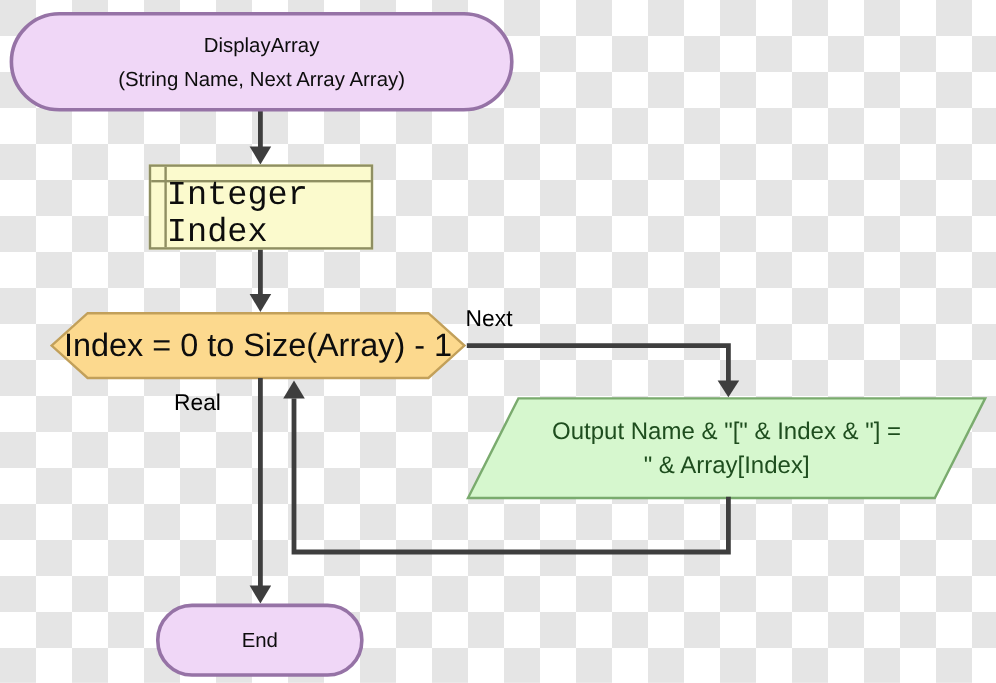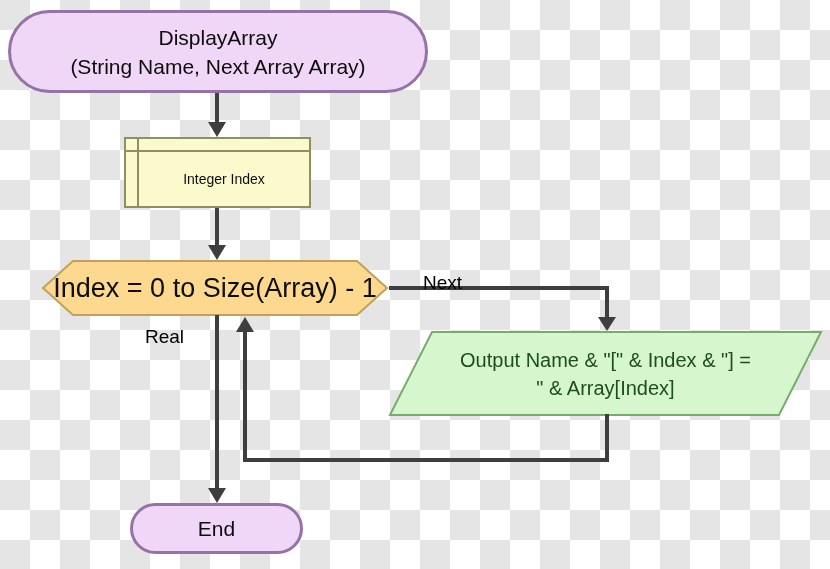--- a/index.html
+++ b/index.html
@@ -11,45 +11,45 @@
     position:relative;width:830px;height:569px;
     background-color:#ffffff;
     background-image:conic-gradient(#ffffff 0 90deg,#e5e5e5 90deg 180deg,#ffffff 180deg 270deg,#e5e5e5 270deg);
     background-size:60px 60px;
   }
   .overlay{position:absolute;left:0;top:0;z-index:1;}
   .node,.lbl{position:absolute;z-index:2;box-sizing:border-box;color:#0d0d0d;}
   .terminator{
     background:#f0d7f7;border:3px solid #9673a6;
     display:flex;flex-direction:column;align-items:center;justify-content:center;
-    text-align:center;font-size:21px;line-height:29px;
+    text-align:center;font-size:17px;line-height:29px;
   }
   .start{left:8px;top:10px;width:420px;height:83px;border-radius:42px;}
-  .end{left:130px;top:503px;width:173px;height:51px;border-radius:30px;}
+  .end{left:130px;top:503px;width:173px;height:61px;border-radius:30px;}
   .declare{
     left:124px;top:137px;width:187px;height:71px;
     background:#fbfacd;border:2px solid #8f8f62;
   }
   .declare .vline{position:absolute;left:11px;top:0;width:2px;height:100%;background:#8f8f62;}
   .declare .hline{position:absolute;left:0;top:11px;width:100%;height:2px;background:#8f8f62;}
   .declare .txt{
     position:absolute;left:13px;top:13px;right:0;bottom:0;
-    display:flex;align-items:center;justify-content:center;font-size:14px;
+    display:flex;align-items:center;justify-content:center;font-size:28px;font-family:Liberation Mono, monospace;
   }
   .hex-label{
     left:43px;top:261px;width:344px;height:54px;
     display:flex;align-items:center;justify-content:center;font-size:27px;
   }
   .io-label{
     left:390px;top:332px;width:431px;height:83px;
     display:flex;flex-direction:column;align-items:center;justify-content:center;
     text-align:center;font-size:20px;line-height:28px;color:#1e4d1e;
   }
   .edge-label{font-size:19px;color:#000;}
-  .next{left:423px;top:256px;margin-top:16px;}
+  .next{left:388px;top:256px;}
   .done{left:145px;top:326px;}
 </style>
 </head>
 <body>
 
 <div class="canvas">
 
   <svg class="overlay" width="830" height="569" viewBox="0 0 830 569">
 
     <polygon points="43,288 73,261 357,261 387,288 357,315 73,315" fill="#fcd98e" stroke="#c2a05a" stroke-width="2"></polygon>

